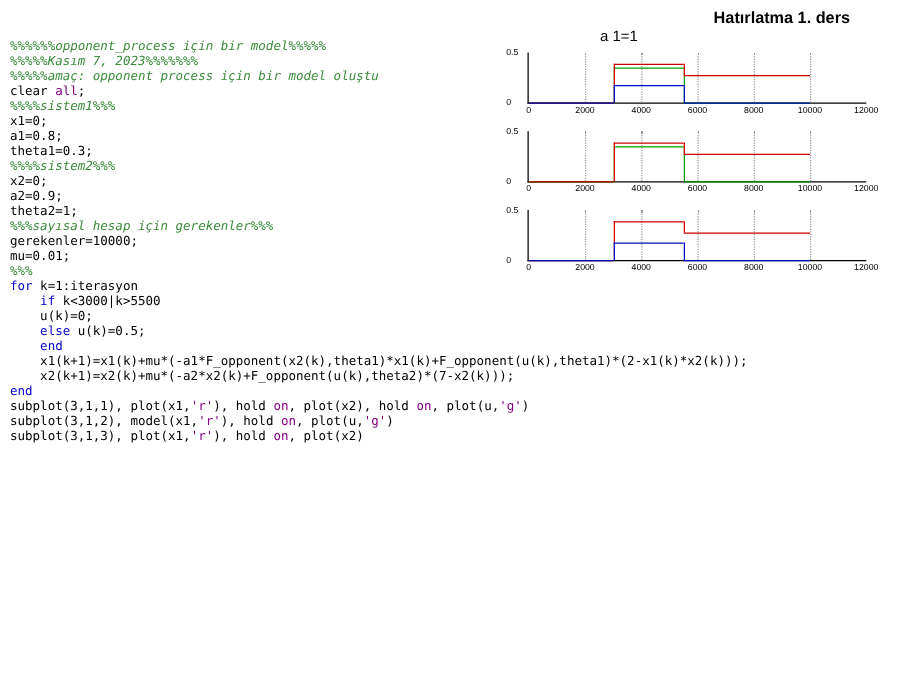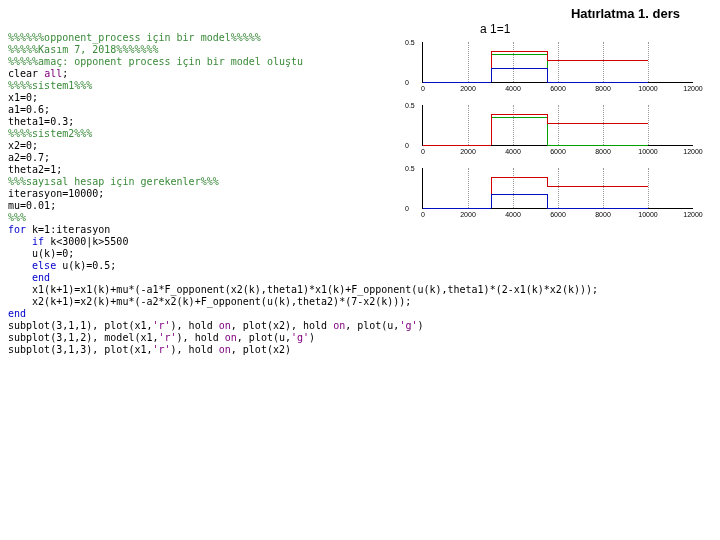--- a/index.html
+++ b/index.html
@@ -31,21 +31,21 @@
     color: #000;
   }
   .code {
     position: absolute;
     top: 22px;
     left: 8px;
     line-height: 12px;
     white-space: pre;
     color: #000;
   }
-  .comment   { color: #3a8a3a; }
+  .comment   { color: #3a8a3a; font-style: italic; }
   .string    { color: #800080; }
   .keyword   { color: #0000cc; }
   .plain     { color: #000; }
 
   
   .charts {
     position: absolute;
     top: 40px;
     left: 400px;
     width: 310px;
@@ -98,33 +98,33 @@
     border-left-style: solid;
   }
 </style>
 </head>
 <body>
 
 <div class="header">Hatırlatma 1. ders</div>
 <div class="chart-title">a 1=1</div>
 
 <pre class="code"><span class="comment">%%%%%%opponent_process için bir model%%%%%</span>
-<span class="comment">%%%%%Kasım 7, 2018%%%%%%%</span>
+<span class="comment">%%%%%Kasım 7, 2023%%%%%%%</span>
 <span class="comment">%%%%%amaç: opponent process için bir model oluştu</span>
 <span class="plain">clear </span><span class="string">all</span><span class="plain">;</span>
 <span class="comment">%%%%sistem1%%%</span>
 <span class="plain">x1=0;</span>
-<span class="plain">a1=0.6;</span>
+<span class="plain">a1=0.8;</span>
 <span class="plain">theta1=0.3;</span>
 <span class="comment">%%%%sistem2%%%</span>
 <span class="plain">x2=0;</span>
-<span class="plain">a2=0.7;</span>
+<span class="plain">a2=0.9;</span>
 <span class="plain">theta2=1;</span>
 <span class="comment">%%%sayısal hesap için gerekenler%%%</span>
-<span class="plain">iterasyon=10000;</span>
+<span class="plain">gerekenler=10000;</span>
 <span class="plain">mu=0.01;</span>
 <span class="comment">%%%</span>
 <span class="keyword">for</span><span class="plain"> k=1:iterasyon</span>
 <span class="keyword">    if</span><span class="plain"> k&lt;3000|k&gt;5500</span>
 <span class="plain">    u(k)=0;</span>
 <span class="keyword">    else</span><span class="plain"> u(k)=0.5;</span>
 <span class="keyword">    end</span>
 <span class="plain">    x1(k+1)=x1(k)+mu*(-a1*F_opponent(x2(k),theta1)*x1(k)+F_opponent(u(k),theta1)*(2-x1(k)*x2(k)));</span>
 <span class="plain">    x2(k+1)=x2(k)+mu*(-a2*x2(k)+F_opponent(u(k),theta2)*(7-x2(k)));</span>
 <span class="keyword">end</span>

